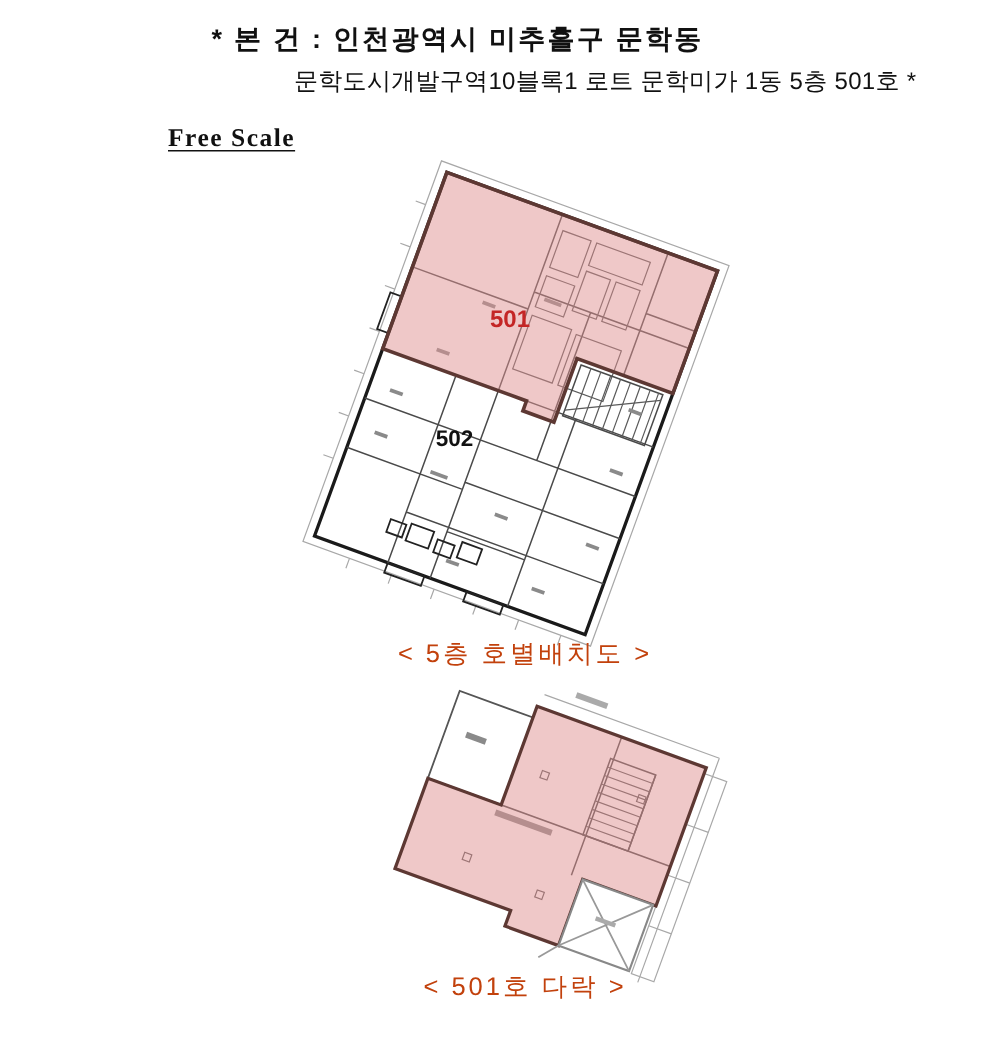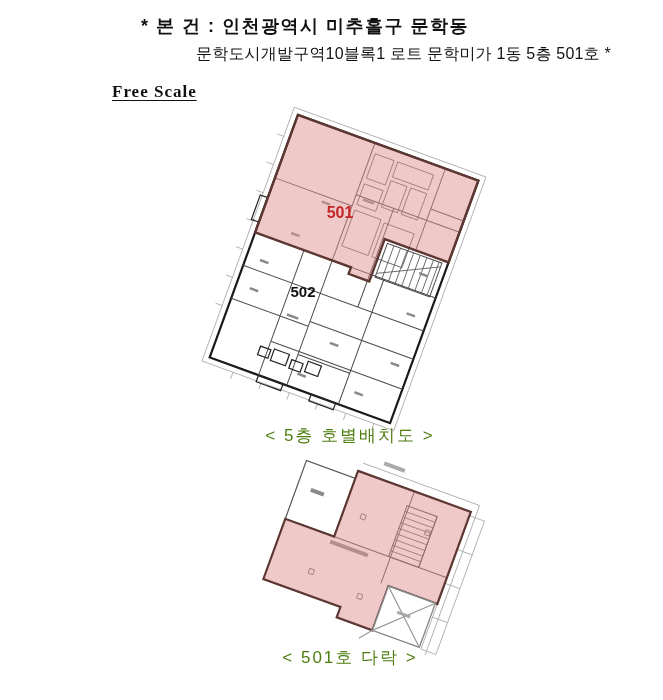--- a/index.html
+++ b/index.html
@@ -13,21 +13,21 @@
   }
   .hdr2{
     left:196px;top:44px;font-size:16px;font-weight:400;letter-spacing:0.2px;white-space:nowrap;
   }
   .scale{
     left:112px;top:82px;font-size:17px;font-weight:700;letter-spacing:1px;
     font-family:"Liberation Serif","DejaVu Serif",serif;
     text-decoration:underline;text-underline-offset:3px;white-space:nowrap;text-align:center;
   }
   .caption{
-    left:130px;width:440px;text-align:center;font-size:17px;color:#4d7c0f;
+    left:130px;width:440px;text-align:center;font-size:17px;color:#c2410c;
     letter-spacing:2px;white-space:nowrap;
   }
   .cap1{top:424px;}
   .cap2{top:646px;}
   svg{display:block;}
   .wall{fill:none;stroke:#1a1a1a;stroke-width:2.2;}
   .inner{fill:none;stroke:#4a4a4a;stroke-width:1;}
   .fine{fill:none;stroke:#5a5a5a;stroke-width:0.8;}
   .guide{fill:none;stroke:#a8a8a8;stroke-width:0.8;}
   .fixture{fill:none;stroke:#222;stroke-width:1.2;}

